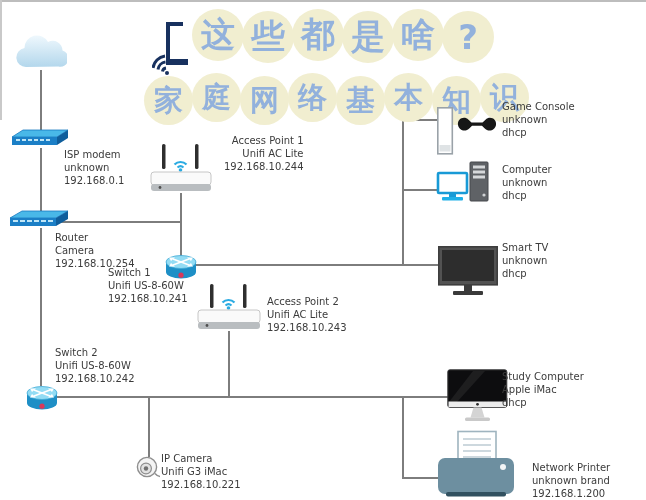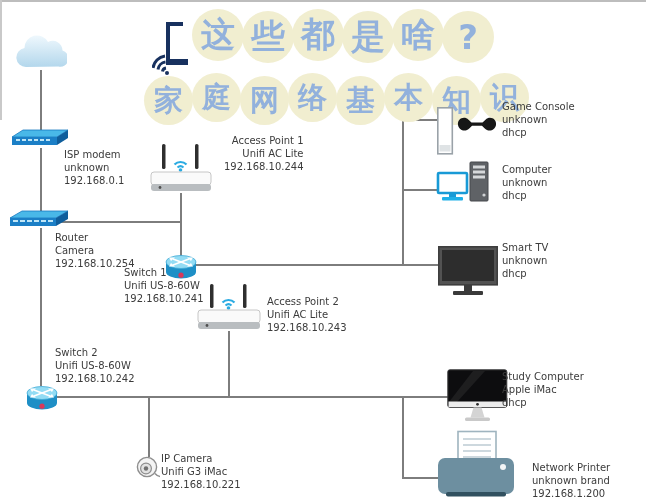--- a/index.html
+++ b/index.html
@@ -261,21 +261,21 @@
   <div class="label" style="left:55px;top:231px;">
     <span>Router</span>
     <span>Camera</span>
     <span>192.168.10.254</span>
   </div>
   <div class="label" style="left:224px;top:134px;text-align:right;">
     <span>Access Point 1</span>
     <span>Unifi AC Lite</span>
     <span>192.168.10.244</span>
   </div>
-  <div class="label" style="left:124px;top:266px;">
+  <div class="label" style="left:108px;top:266px;">
     <span>Switch 1</span>
     <span>Unifi US-8-60W</span>
     <span>192.168.10.241</span>
   </div>
   <div class="label" style="left:267px;top:295px;">
     <span>Access Point 2</span>
     <span>Unifi AC Lite</span>
     <span>192.168.10.243</span>
   </div>
   <div class="label" style="left:55px;top:346px;">

